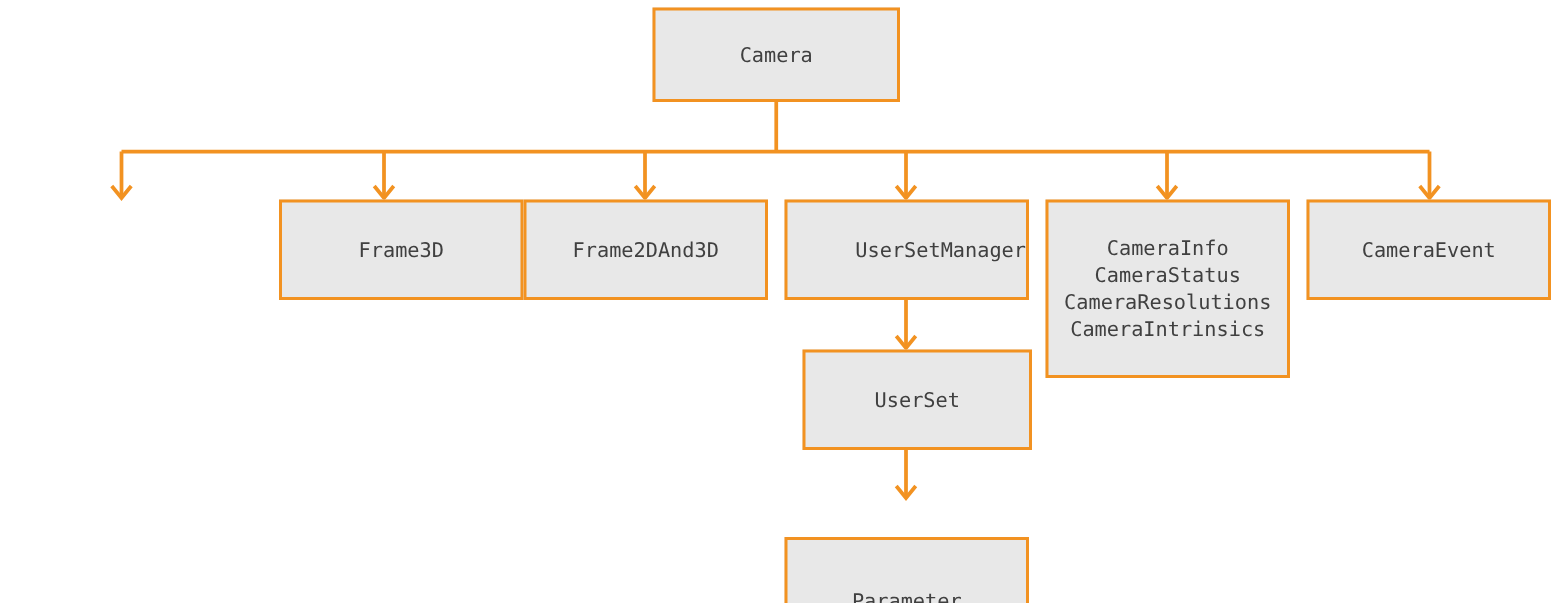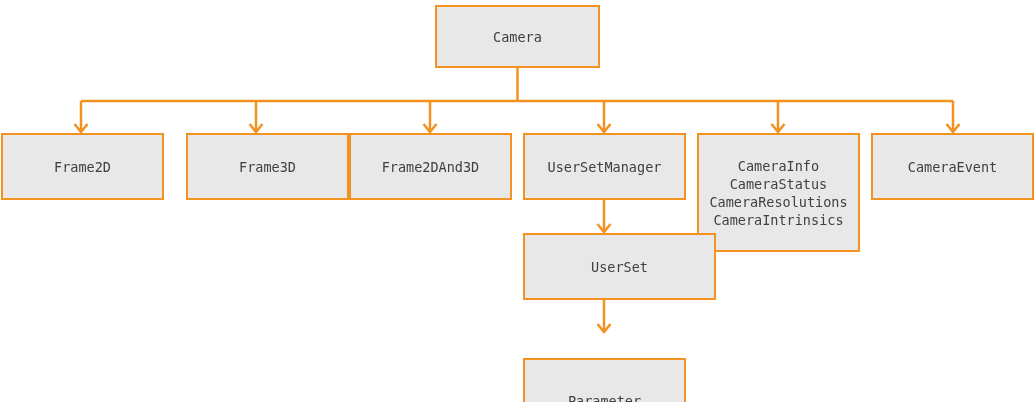--- a/index.html
+++ b/index.html
@@ -82,48 +82,45 @@
       <path d="M946.5,124 L953,132 L959.5,124"></path>
       <path d="M597.5,224 L604,232 L610.5,224"></path>
       <path d="M597.5,324 L604,332 L610.5,324"></path>
     </g>
   </svg>
 
   <div class="node" style="left:435px; top:5px; width:165px; height:63px;">
     <span class="node-label">Camera</span>
   </div>
 
-  <div class="node" style="left:1px; top:133px; width:163px; height:67px;">
-    <span class="node-label">Frame2D</span>
-  </div>
 
   <div class="node" style="left:186px; top:133px; width:163px; height:67px;">
     <span class="node-label">Frame3D</span>
   </div>
 
   <div class="node" style="left:349px; top:133px; width:163px; height:67px;justify-content:center;">
     <span class="node-label">Frame2DAnd3D</span>
   </div>
 
-  <div class="node" style="left:523px; top:133px; width:163px; height:67px;">
+  <div class="node" style="left:523px; top:133px; width:163px; height:67px;justify-content:flex-end;">
     <span class="node-label">UserSetManager</span>
   </div>
 
   <div class="node" style="left:697px; top:133px; width:163px; height:119px;">
     <span class="node-label">CameraInfo
 CameraStatus
 CameraResolutions
 CameraIntrinsics</span>
   </div>
 
   <div class="node" style="left:871px; top:133px; width:163px; height:67px;">
     <span class="node-label">CameraEvent</span>
   </div>
 
-  <div class="node" style="left:523px; top:233px; width:193px; height:67px;">
+  <div class="node" style="left:535px; top:233px; width:153px; height:67px;">
     <span class="node-label">UserSet</span>
   </div>
 
   <div class="node" style="left:523px; top:333px; width:163px; height:86px;margin-top:25px;">
     <span class="node-label">Parameter</span>
   </div>
 
 </div>
 
 </body></html>

